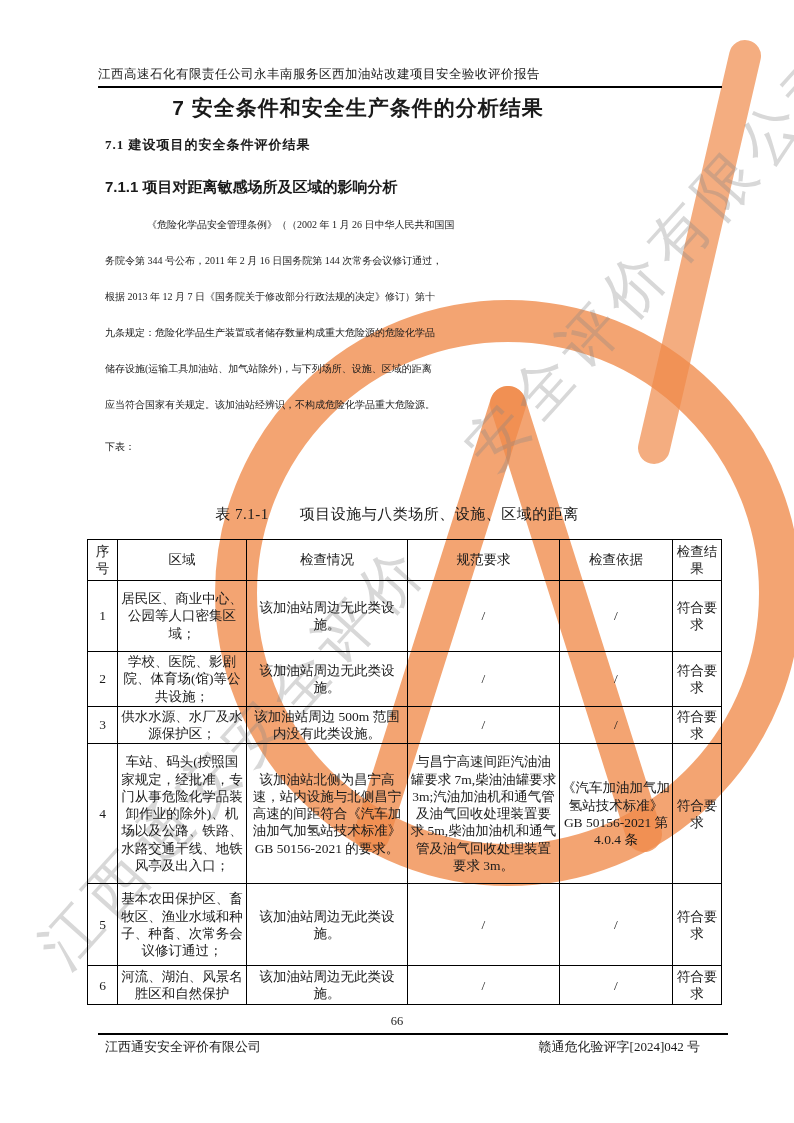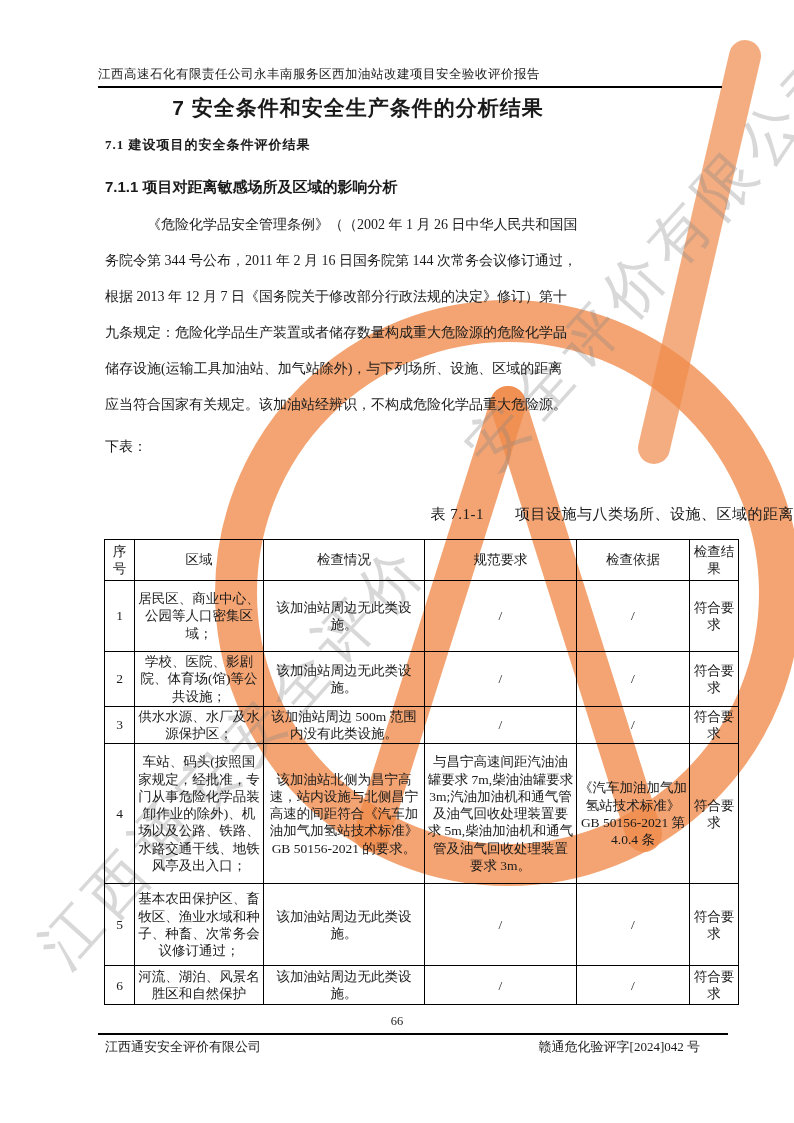--- a/index.html
+++ b/index.html
@@ -42,30 +42,30 @@
   }
   .sec{
     position:absolute;top:136px;left:105px;font-size:13px;font-weight:bold;
     letter-spacing:1px;
   }
   .subsec{
     position:absolute;top:178px;left:105px;font-size:15px;font-weight:bold;
     font-family:"Liberation Sans","DejaVu Sans",sans-serif;
   }
   .para{position:absolute;left:105px;width:600px;}
-  .para .ln{height:36px;line-height:36px;font-size:14px;white-space:nowrap;}
+  .para .ln{height:36px;line-height:36px;font-size:10px;white-space:nowrap;}
   .para .indent{padding-left:42px;}
   .p1{top:207px;}
   .p2{top:429px;}
   .tbl-caption{
-    position:absolute;top:505px;left:0;width:794px;text-align:right;
+    position:absolute;top:505px;left:0;width:794px;text-align:center;
     font-size:15px;letter-spacing:.5px;
   }
   table.dist{
-    position:absolute;top:539px;left:104px;width:634px;
+    position:absolute;top:539px;left:87px;width:634px;
     border-collapse:collapse;table-layout:fixed;
     font-size:13.5px;line-height:1.28;
   }
   table.dist td,table.dist th{
     border:1px solid #000;padding:1px 2px;text-align:center;vertical-align:middle;
     font-weight:normal;overflow:hidden;
   }
   table.dist th{font-size:13.5px;}
   .c-no{width:30px;}.c-area{width:129px;}.c-check{width:161px;}
   .c-req{width:152px;}.c-basis{width:113px;}.c-res{width:49px;}

